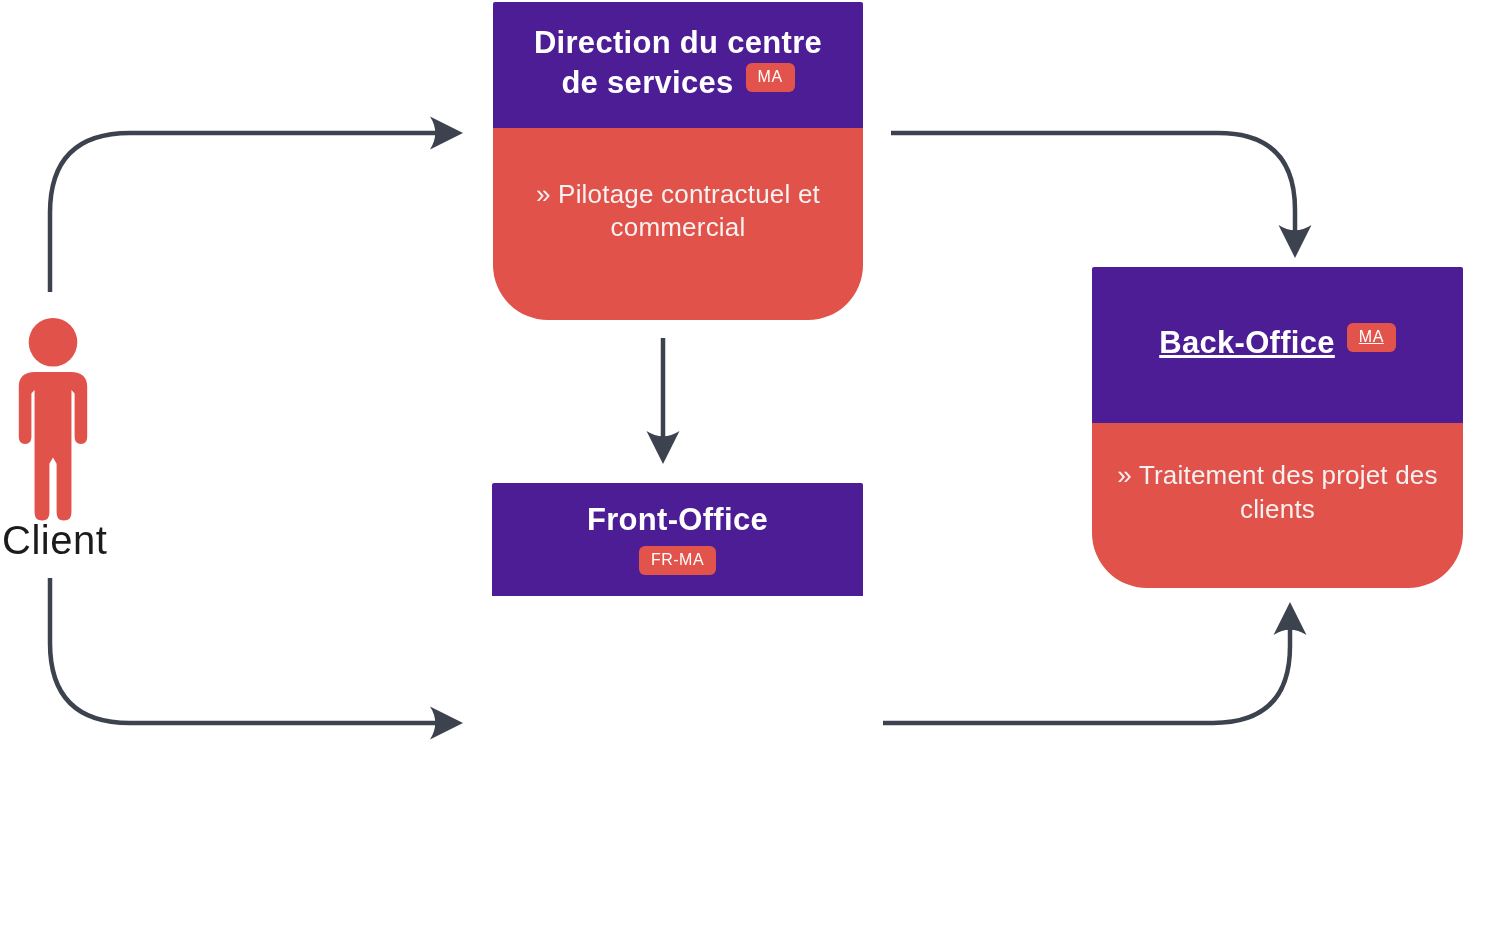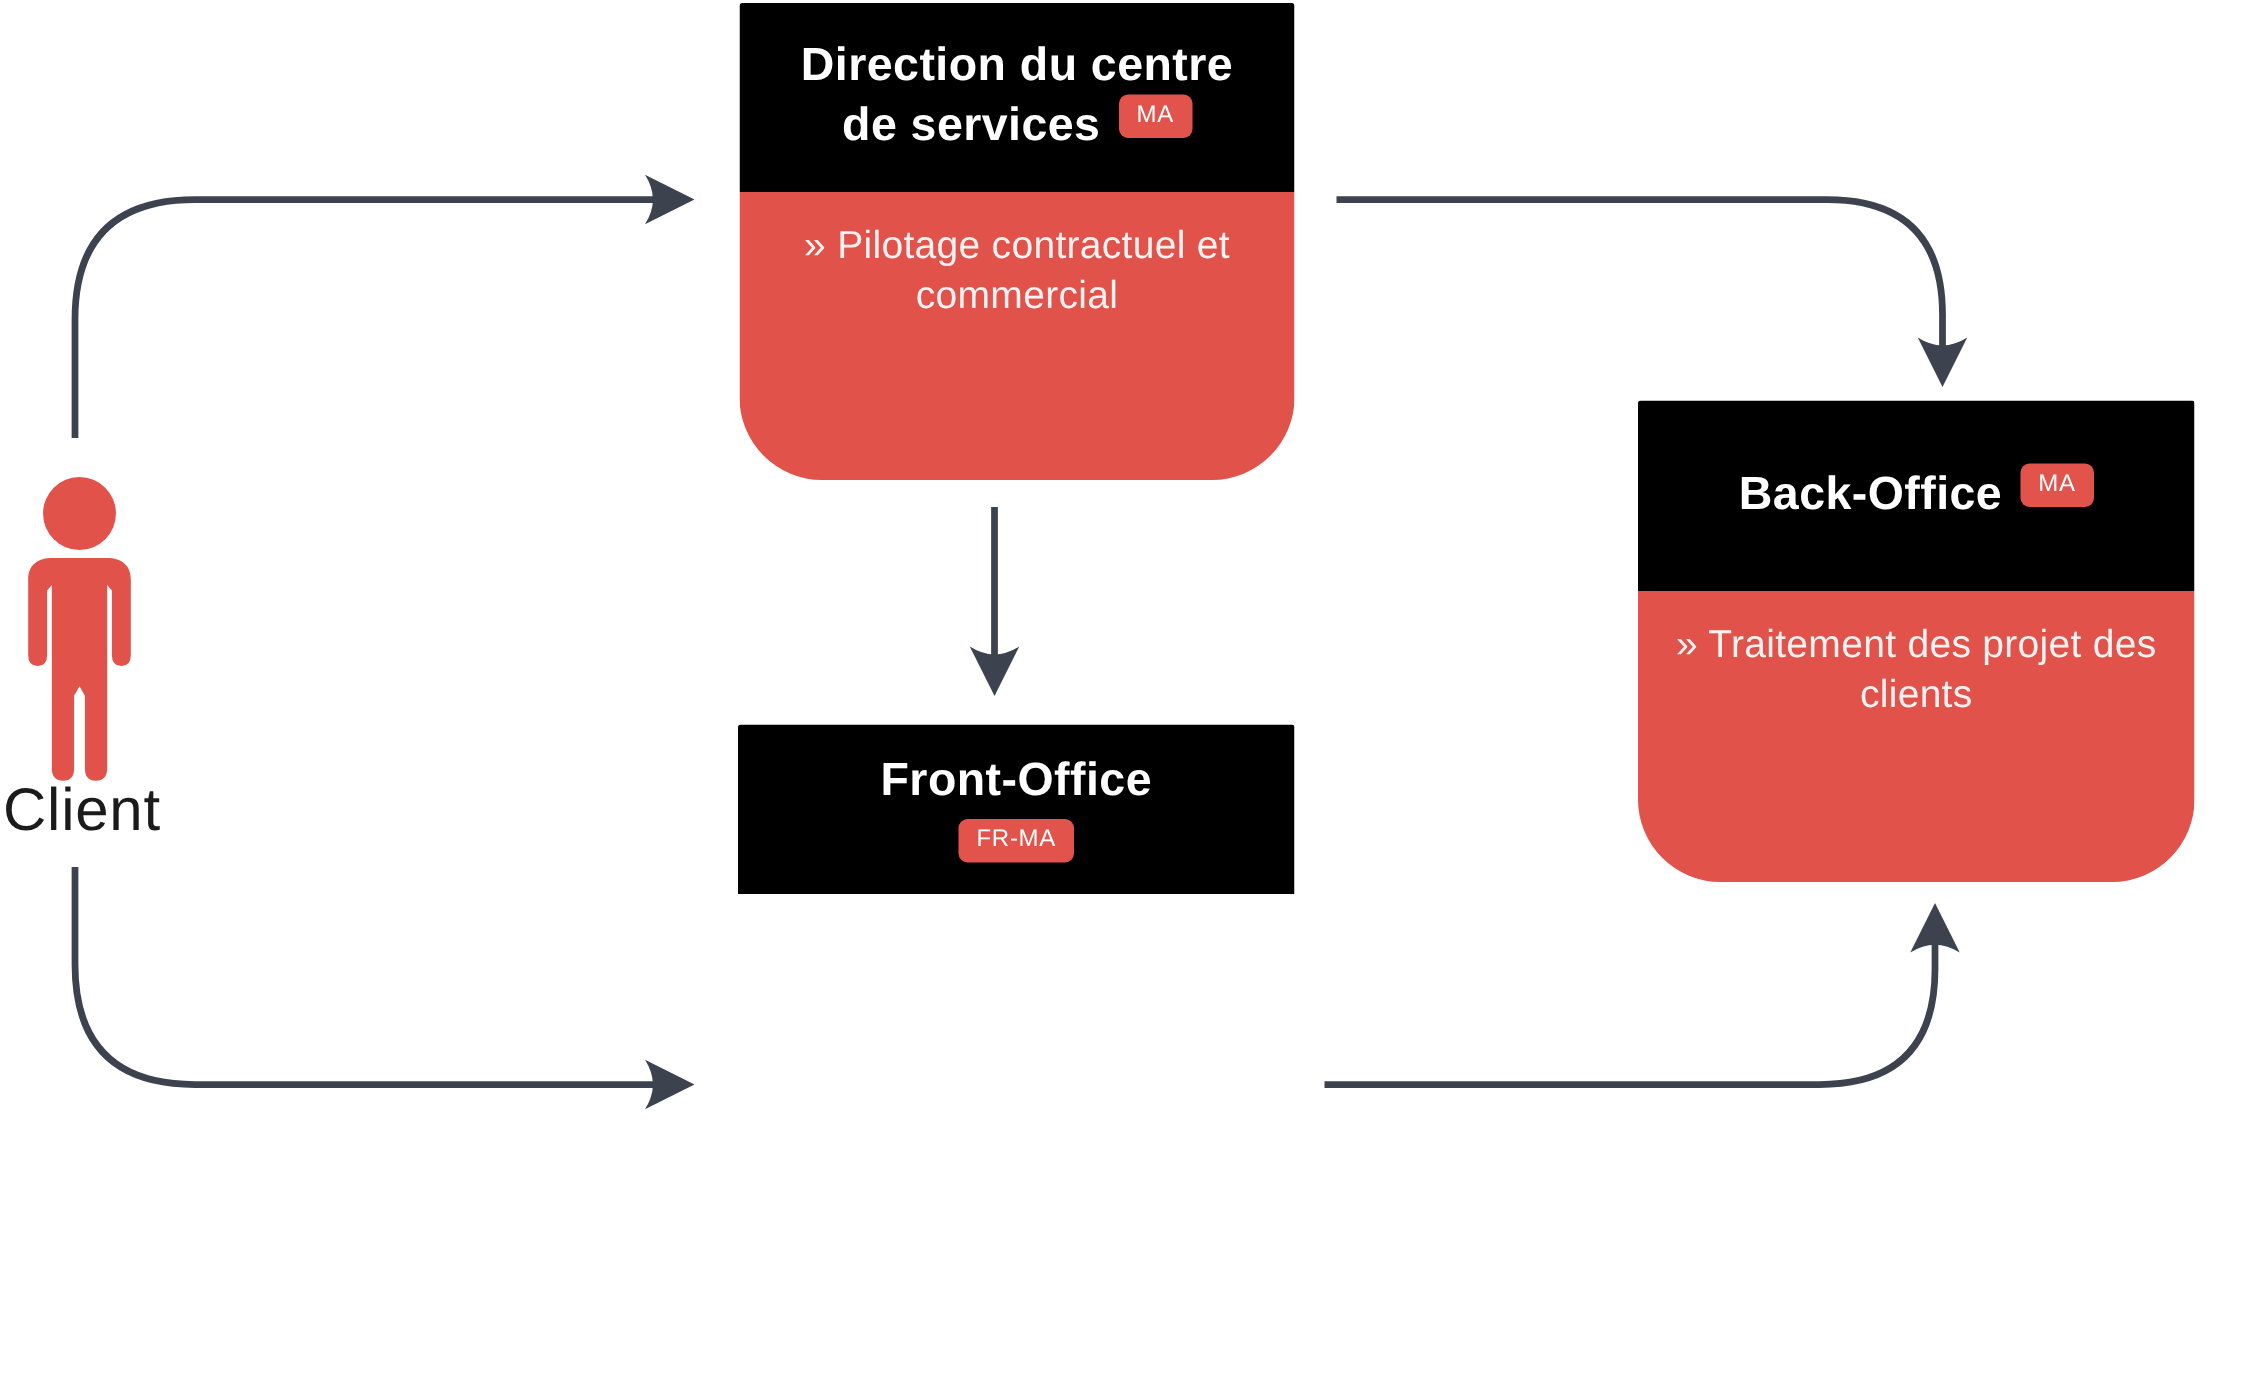--- a/index.html
+++ b/index.html
@@ -23,21 +23,21 @@
 
   
   .node {
     position: absolute;
     display: flex;
     flex-direction: column;
     border-radius: 2px 2px 55px 55px;
     overflow: hidden;
   }
   .node-header {
-    background: #000000;
+    background: #4c1d95;
     color: #ffffff;
     display: flex;
     flex-direction: column;
     align-items: center;
     justify-content: center;
     gap: 7px;
     flex: 0 0 auto;
     padding: 4px 10px 8px 10px;
   }
   .node-title {
@@ -59,39 +59,40 @@
     border-radius: 6px;
     letter-spacing: 0.5px;
   }
   .node-body {
     background: #E0524A;
     color: #F7F2F1;
     flex: 1 1 auto;
     display: flex;
     flex-direction: column;
     align-items: center;
+    justify-content: center;
     text-align: center;
-    padding: 12px 22px 26px 22px;
+    padding: 0 22px 26px 22px;
   }
   .bullet {
     font-size: 26px;
     font-weight: 400;
     line-height: 1.28;
     margin: 7px 0;
     letter-spacing: 0.2px;
   }
 
   #node-direction { left: 493px; top: 2px;   width: 370px; height: 318px; }
   #node-direction .node-header { height: 126px; }
 
   #node-front { left: 492px; top: 483px; width: 371px; height: 447px; }
   #node-front .node-header { height: 113px; }
 
   #node-back { left: 1092px; top: 267px; width: 371px; height: 321px; }
-  #node-back .node-header { height: 127px; }
+  #node-back .node-header { height: 156px; text-decoration: underline; }
 
   
   .client-figure {
     position: absolute;
     left: 3px; top: 318px;
     width: 100px;
     display: flex;
     flex-direction: column;
   }
   .client-label {

